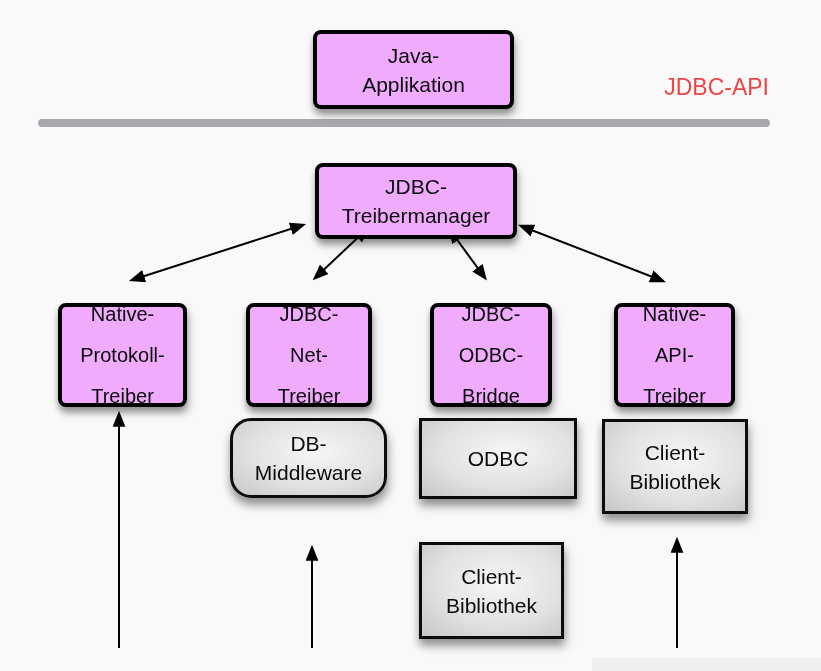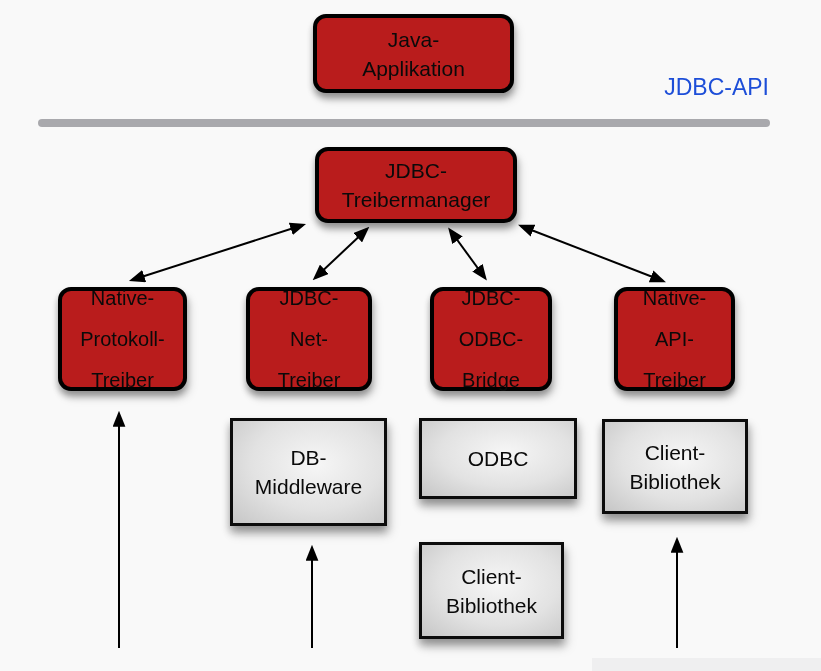--- a/index.html
+++ b/index.html
@@ -14,38 +14,39 @@
   .node{
     position:absolute;
     display:flex;align-items:center;justify-content:center;
     text-align:center;
     white-space:pre-line;
     color:#0a0a0a;
     box-sizing:border-box;
     z-index:2;
   }
   .rounded{
-    background:#b91c1c;
+    background:#f0abfc;
     border:4px solid #000000;
-    border-radius:13px;
+    border-radius:8px;
     box-shadow:0 5px 6px rgba(0,0,0,.32), 3px 7px 10px rgba(0,0,0,.15);
+    margin-top:16px;
   }
   .grayblock{
     background:radial-gradient(ellipse at 55% 42%, #f6f6f6 0%, #e2e2e2 55%, #c6c6c6 100%);
     border:3px solid #0c0c0c;
     border-radius:0;
     box-shadow:0 6px 8px rgba(0,0,0,.33), 3px 8px 11px rgba(0,0,0,.14);
   }
   .lbl-2{font-size:21px;line-height:29px;}
   .lbl-3{font-size:20px;line-height:41px;}
   .api-label{
     position:absolute;
     top:74px;right:52px;
     font-size:23px;
-    color:#1d4ed8;
+    color:#ef4444;
     z-index:2;
   }
   .divider{
     position:absolute;
     left:38px;top:119px;
     width:732px;height:8px;
     border-radius:4px;
     background:#a9a9ad;
     z-index:1;
   }
@@ -113,21 +114,21 @@
 ODBC-
 Bridge</span>
   </div>
 
   <div class="node rounded lbl-3" style="left:614px;top:287px;width:121px;height:104px;">
     <span>Native-
 API-
 Treiber</span>
   </div>
 
-  <div class="node grayblock lbl-2" style="left:230px;top:418px;width:157px;height:108px;">
+  <div class="node grayblock lbl-2" style="left:230px;top:418px;width:157px;height:80px;border-radius:21px;">
     <span>DB-
 Middleware</span>
   </div>
 
   <div class="node grayblock lbl-2" style="left:419px;top:418px;width:158px;height:81px;">
     <span>ODBC</span>
   </div>
 
   <div class="node grayblock lbl-2" style="left:602px;top:419px;width:146px;height:95px;">
     <span>Client-

